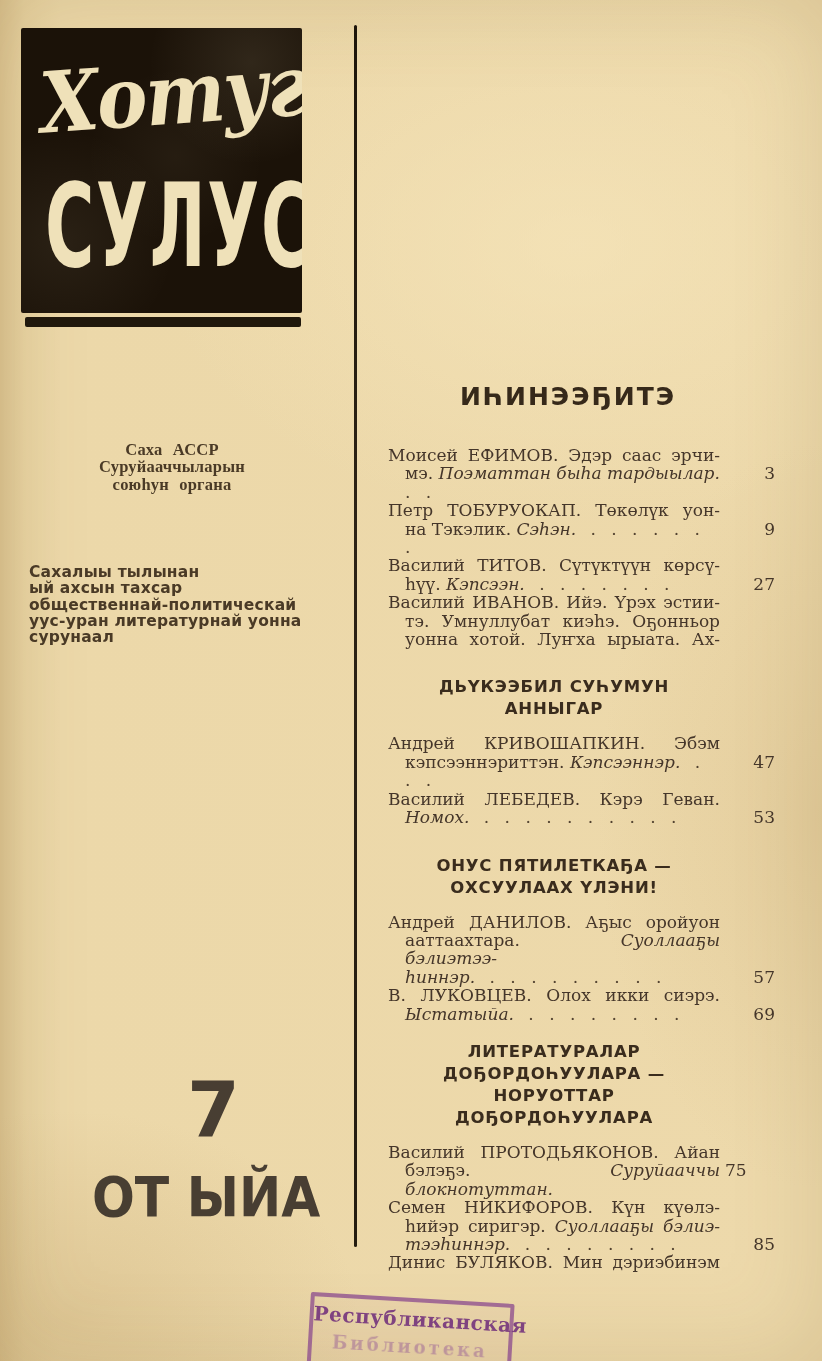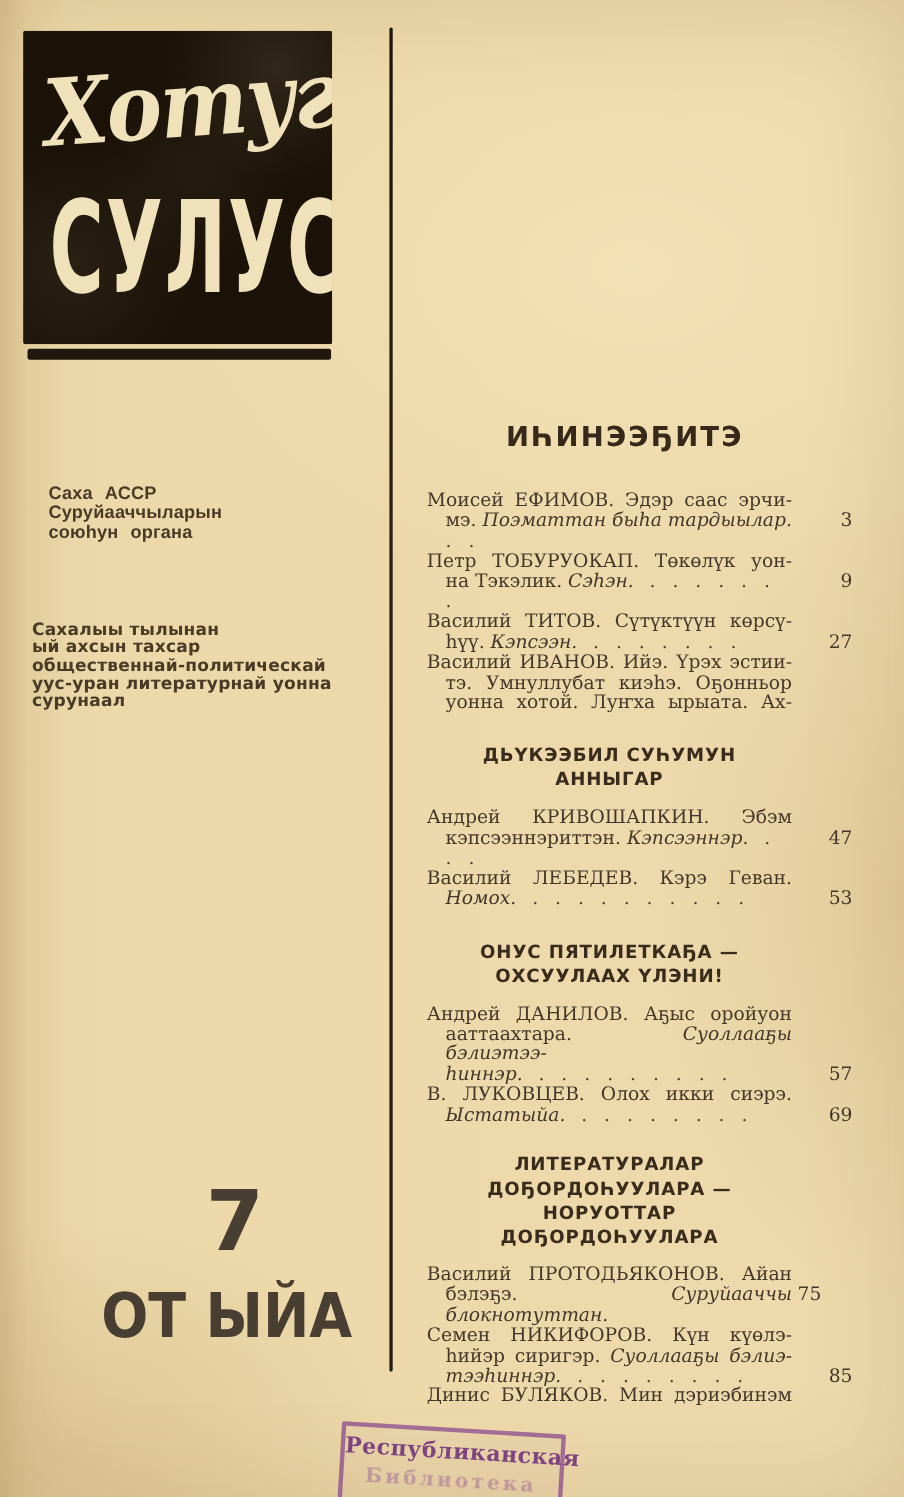--- a/index.html
+++ b/index.html
@@ -38,24 +38,25 @@
     transform:scaleX(.58); transform-origin:left top;
     letter-spacing:3px; white-space:nowrap;
   }
   .m-rule{
     position:absolute; left:25px; top:317px; width:276px; height:10px;
     background:#20180c; border-radius:2px;
   }
 
   
   .org{
-    position:absolute; left:44px; top:441px; width:300px;
-    font-family:Liberation Sans, sans-serif; font-weight:700;
+    position:absolute; left:22px; top:441px; width:300px;
+    font-family:Liberation Serif, serif; font-weight:700;
     font-size:16.5px; line-height:17.4px; color:#4a3a26;
     letter-spacing:.2px;
+    text-align:center;
   }
   .org .wd{word-spacing:6px;}
   .desc{
     position:absolute; left:29px; top:564px; width:330px;
     font-family:"DejaVu Sans", sans-serif; font-weight:700;
     font-size:15.5px; line-height:16.3px; color:#4a3a26;
     letter-spacing:.2px;
   }
   .issue-num{
     position:absolute; left:187px; top:1072px;
@@ -84,21 +85,21 @@
   .toc-header{
     width:332px; margin:0 0 34px 14px; text-align:center;
     font-family:"DejaVu Sans", sans-serif; font-weight:700;
     font-size:25px; line-height:30px; letter-spacing:2px; color:#36291a;
   }
   .sec-head{
     margin:28px 0 14px 0; text-align:center;
     font-family:"DejaVu Sans", sans-serif; font-weight:700;
     font-size:16.5px; line-height:22px; letter-spacing:.8px; color:#3a2c1d;
   }
-  .sec-head.four{margin-top:25px;}
+  .sec-head.four{margin-top:18px;}
   .entry{position:relative; padding:0;}
   .line{position:relative; min-height:18.4px;}
   .line.cont{padding-left:17px;}
   .line.j{text-align:justify; text-align-last:justify;}
   .it{font-style:italic;}
   .dots{word-spacing:8px; letter-spacing:1px; color:#51412f;}
   .pg{
     position:absolute; right:-55px; top:0; width:50px; text-align:right;
     font-style:normal; color:#45362a;
   }

